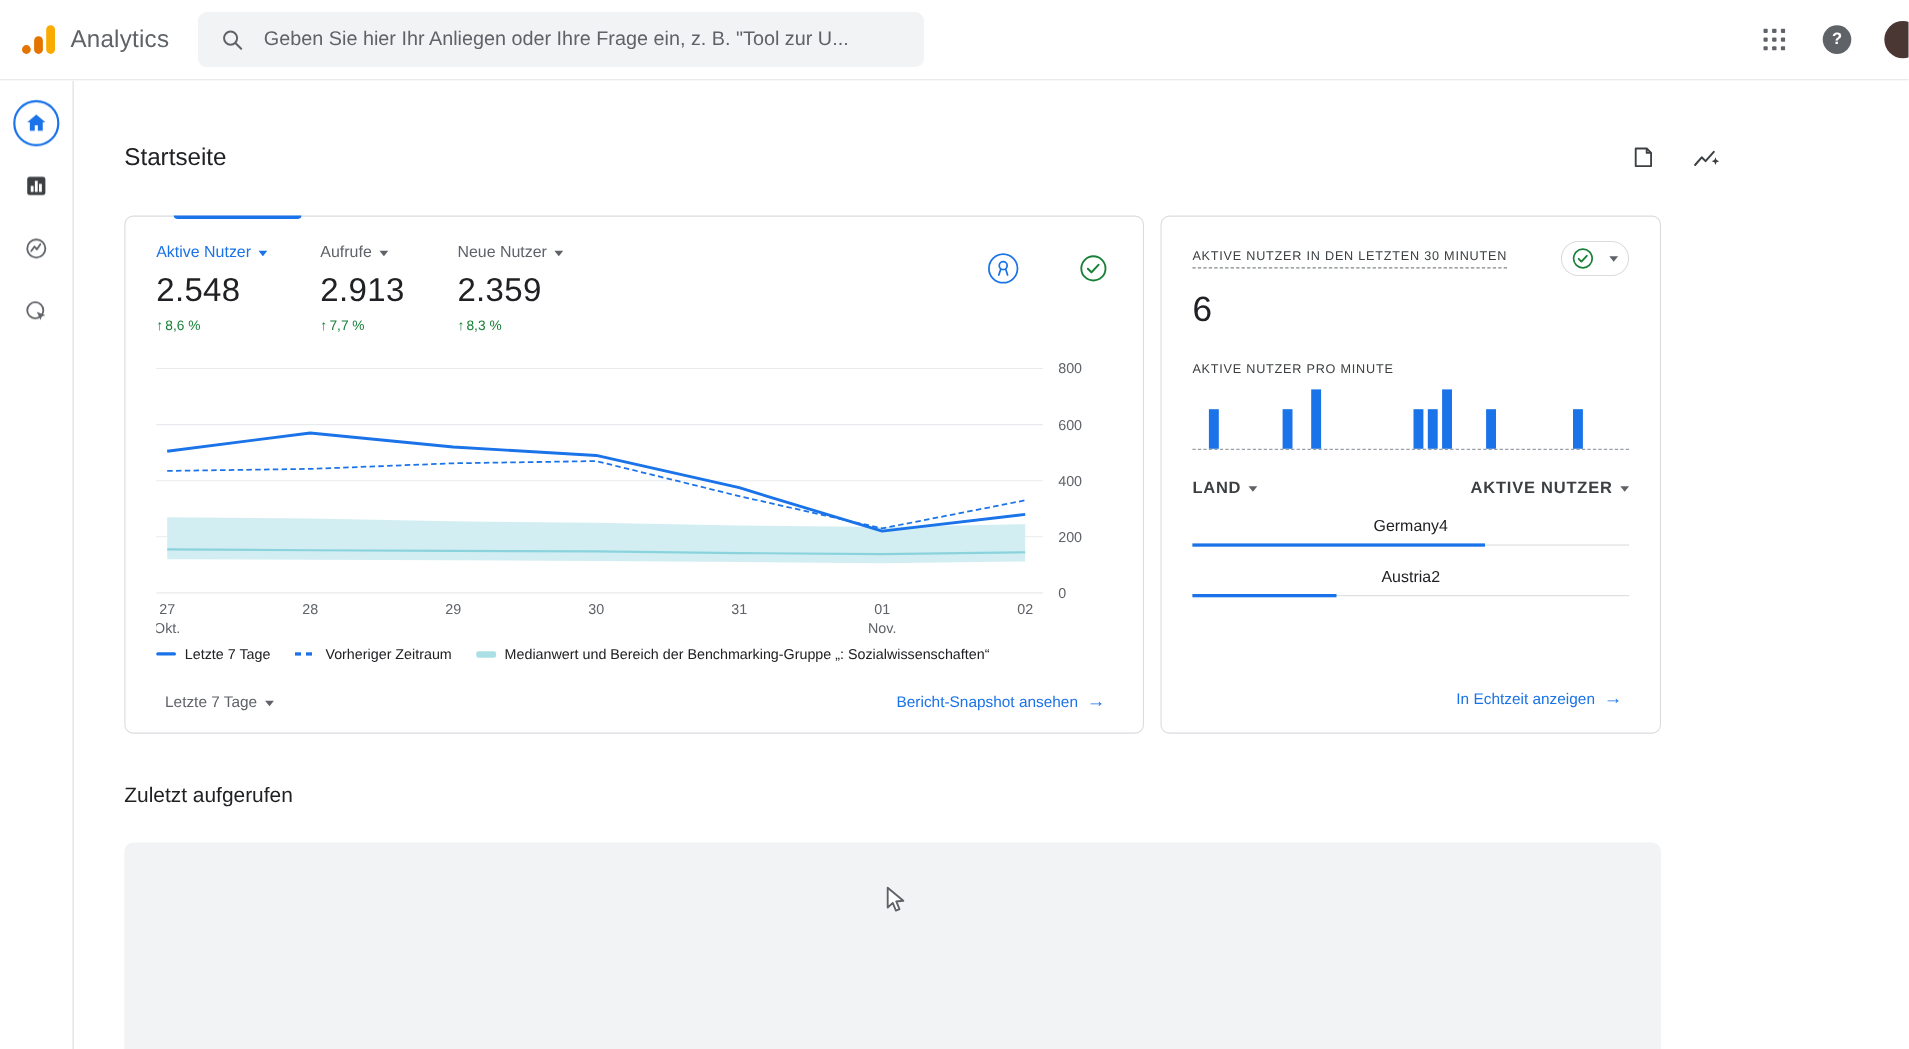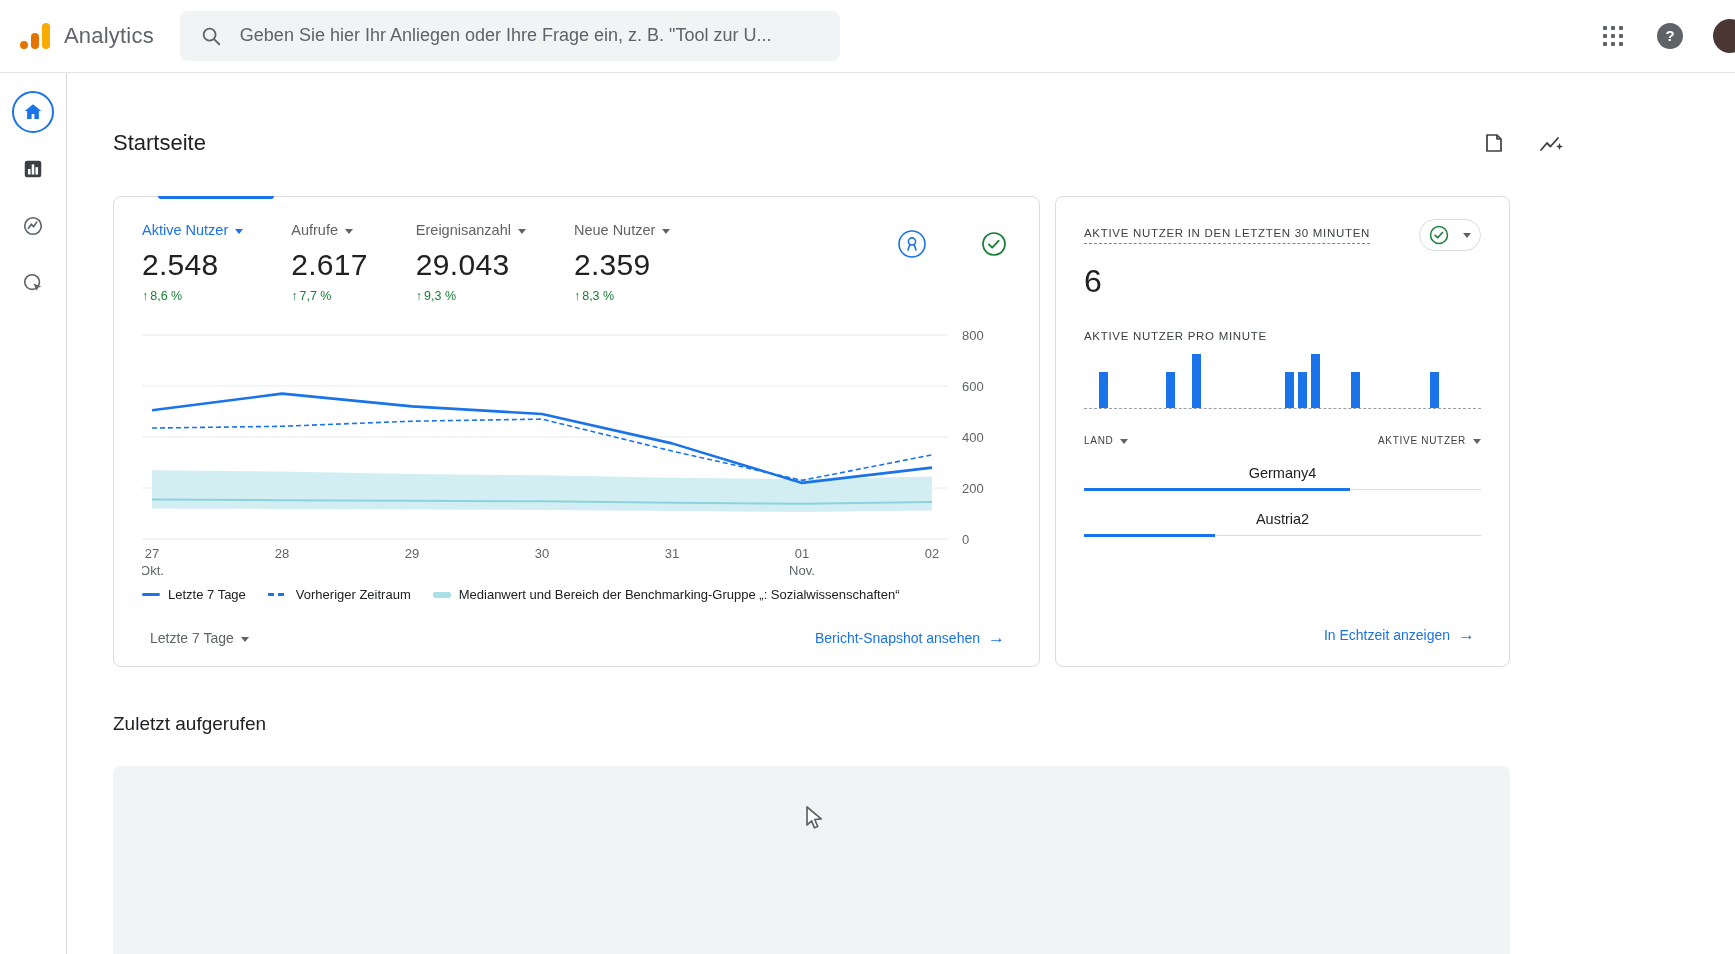--- a/index.html
+++ b/index.html
@@ -106,21 +106,21 @@
     border-bottom:1px dashed #80868b; padding-bottom:4px; margin-top:8px; }
   .pill{ display:flex; align-items:center; gap:7px; border:1px solid #dadce0; border-radius:16px;
     padding:5px 9px; background:#fff; cursor:pointer; }
   .rt-big-number{ font-size:32px; color:#202124; margin-top:12px; }
   .rt-subtitle{ font-size:11.5px; font-weight:500; letter-spacing:.7px; color:#3c4043; margin-top:30px; }
   .minute-bars{ display:flex; align-items:flex-end; height:56px; margin-top:10px; }
   .mslot{ flex:1; display:flex; align-items:flex-end; justify-content:center; }
   .mbar{ width:9px; background:#1a73e8; }
   .minute-baseline{ border-top:1px dashed #9aa0a6; margin-top:0; }
   .rt-table-head{ display:flex; justify-content:space-between; margin-top:26px;
-    font-size:10px; font-weight:400; letter-spacing:.7px; color:#3c4043; }
+    font-size:15px; font-weight:700; letter-spacing:.7px; color:#3c4043; }
   .rt-col-btn{ background:none; border:none; cursor:pointer; font:inherit; color:inherit; letter-spacing:inherit; padding:0; }
   .country-row{ margin-top:19px; }
   .country-line{ display:flex; justify-content:center; font-size:14.5px; color:#202124; }
   .track{ position:relative; height:4px; margin-top:7px; }
   .track::before{ content:''; position:absolute; left:0; right:0; top:1px; height:1px; background:#dadce0; }
   .fill{ position:absolute; left:0; top:0; height:3px; background:#1a73e8; }
   .rt-footer{ margin-top:auto; display:flex; justify-content:flex-end; }
 
   
   .recent-title{ font-size:19px; font-weight:500; color:#202124; margin-top:46px; }
@@ -230,27 +230,22 @@
       <div class="tab-indicator"></div>
 
       <div class="metrics-row">
         <div class="metric">
           <div><span class="metric-label selected">Aktive Nutzer</span><span class="caret blue"></span></div>
           <div class="metric-value">2.548</div>
           <div class="metric-delta"><span class="up">↑</span><span>8,6 %</span></div>
         </div>
         <div class="metric">
           <div><span class="metric-label">Aufrufe</span><span class="caret"></span></div>
-          <div class="metric-value">2.617</div>
+          <div class="metric-value">2.913</div>
           <div class="metric-delta"><span class="up">↑</span><span>7,7 %</span></div>
-        </div>
-        <div class="metric">
-          <div><span class="metric-label">Ereignisanzahl</span><span class="caret"></span></div>
-          <div class="metric-value">29.043</div>
-          <div class="metric-delta"><span class="up">↑</span><span>9,3 %</span></div>
         </div>
         <div class="metric">
           <div><span class="metric-label">Neue Nutzer</span><span class="caret"></span></div>
           <div class="metric-value">2.359</div>
           <div class="metric-delta"><span class="up">↑</span><span>8,3 %</span></div>
         </div>
 
         <div class="metrics-icons">
           <button class="icon-btn">
             <svg width="30" height="30" viewBox="0 0 30 30">

